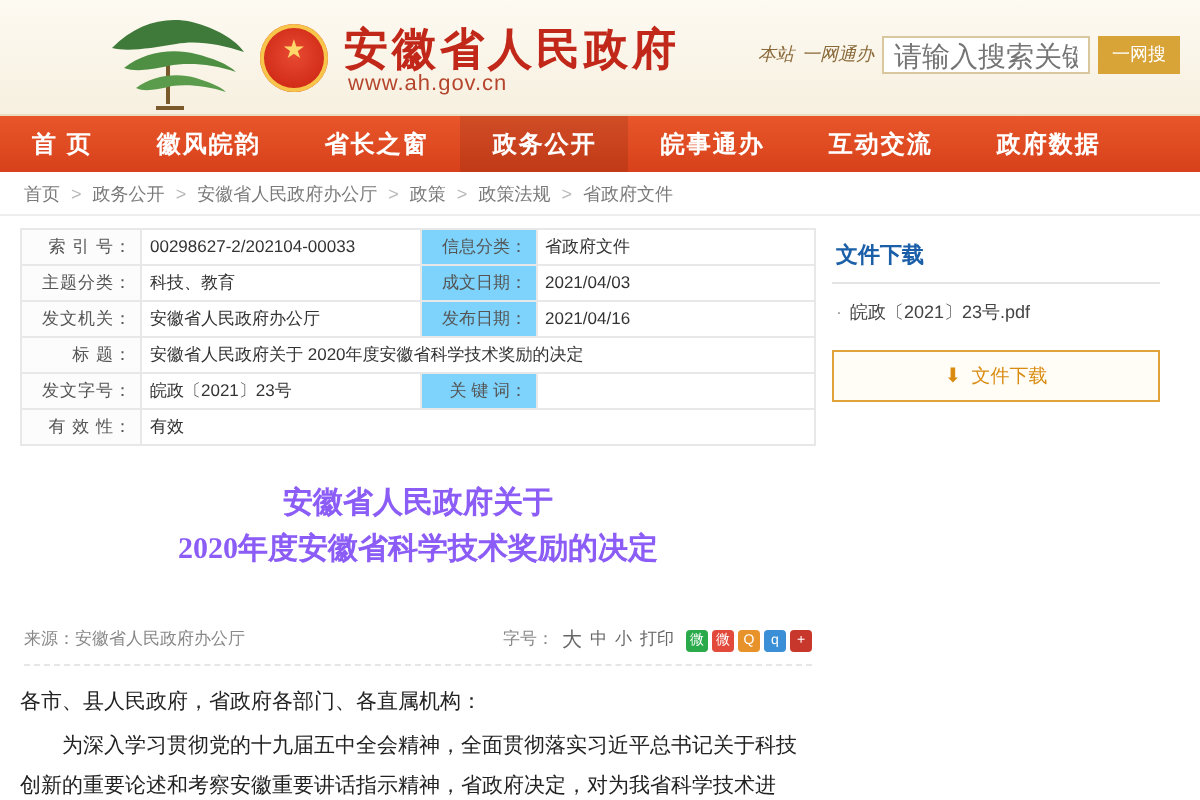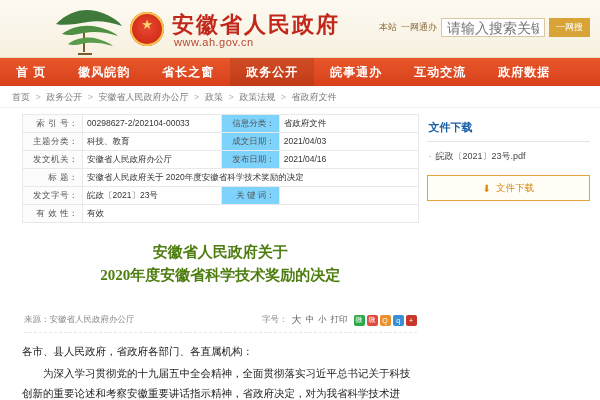--- a/index.html
+++ b/index.html
@@ -47,21 +47,21 @@
     font-family: "Liberation Serif", serif;
   }
   .site-url {
     position: absolute; left: 174px; top: 36px;
     font-size: 11px; color: #b5452c; letter-spacing: .5px;
   }
   .header-right {
     position: absolute; right: 10px; top: 18px;
     display: flex; align-items: center; gap: 4px;
   }
-  .hr-link { font-size: 9px; color: #8a6a3a; }
+  .hr-link { font-size: 9px; color: #8a6a3a; font-style: italic; }
   .search-box {
     width: 104px; height: 19px;
     border: 1px solid #d9c79d; background: #fff;
     font-size: 14px; color: #b3a48a;
     padding: 0 5px; line-height: 17px;
   }
   .search-btn {
     height: 19px; padding: 0 7px;
     background: #d9a437; color: #fff; border: none;
     font-size: 9px; line-height: 19px; cursor: pointer;
@@ -89,21 +89,21 @@
     background: #fff;
     border-bottom: 1px solid #eeeeee;
   }
   .crumb .home { color: #7a7a7a; }
   .crumb .sep { margin: 0 3px; color: #b9b9b9; }
   .crumb .cur { color: #7a7a7a; }
 
   
   .body-wrap {
     display: flex;
-    padding: 6px 10px 0 22px;
+    padding: 6px 10px 0 10px;
     gap: 8px;
     height: 292px;
   }
   .left-col { width: 398px; }
   .right-col { width: 164px; }
 
   
   .meta {
     border: 1px solid #e2e2e2;
     border-collapse: collapse;
@@ -121,21 +121,21 @@
     color: #555; text-align: right; width: 60px; background: #fcfcfc;
     letter-spacing: .5px;
   }
   .meta td.v { color: #333; }
   .meta td.k2 { color:#555; text-align: right; width: 58px; background:#7dd3fc; }
 
   
   .doc-title {
     text-align: center;
     margin: 18px 0 6px 0;
-    color: #4d7c0f;
+    color: #8b5cf6;
     font-family: "Liberation Serif", serif;
     font-size: 15px;
     font-weight: bold;
     line-height: 23px;
   }
   .toolbar {
     display: flex; align-items: center; justify-content: space-between;
     margin: 26px 2px 0 2px;
     font-size: 8.5px; color: #888;
     border-bottom: 1px dashed #e6e6e6;

